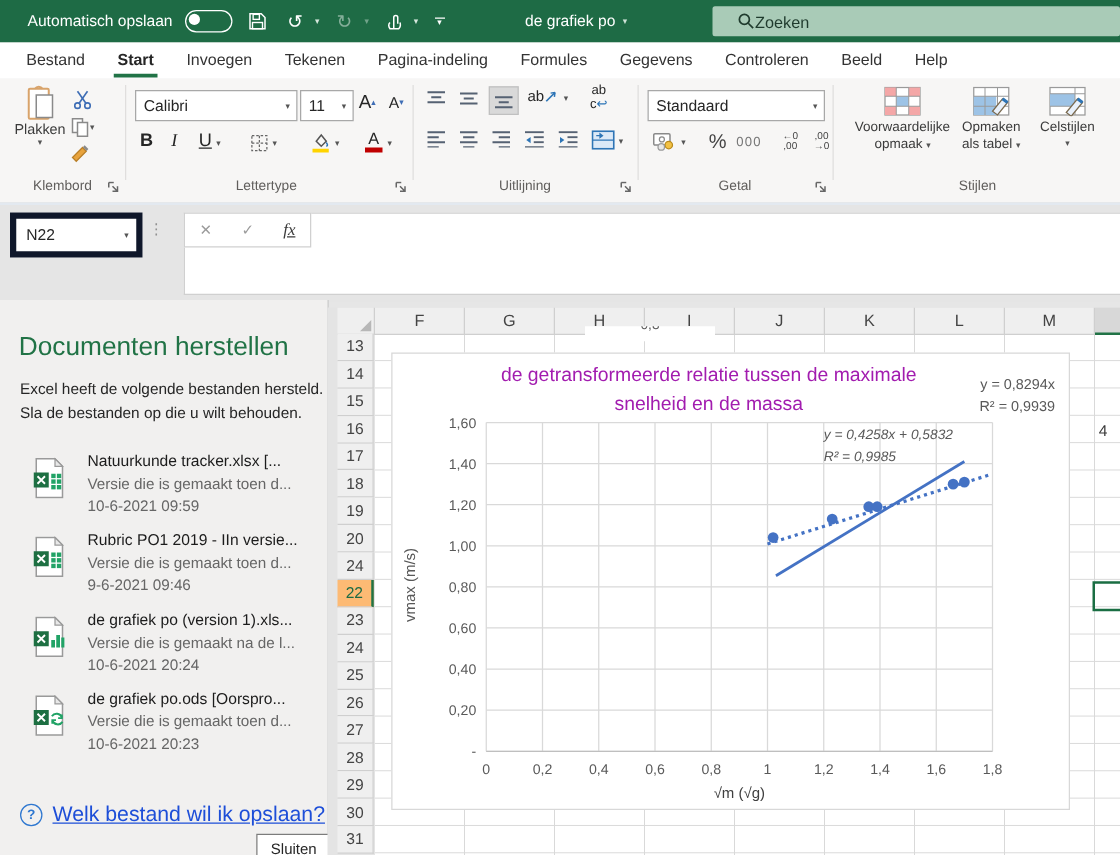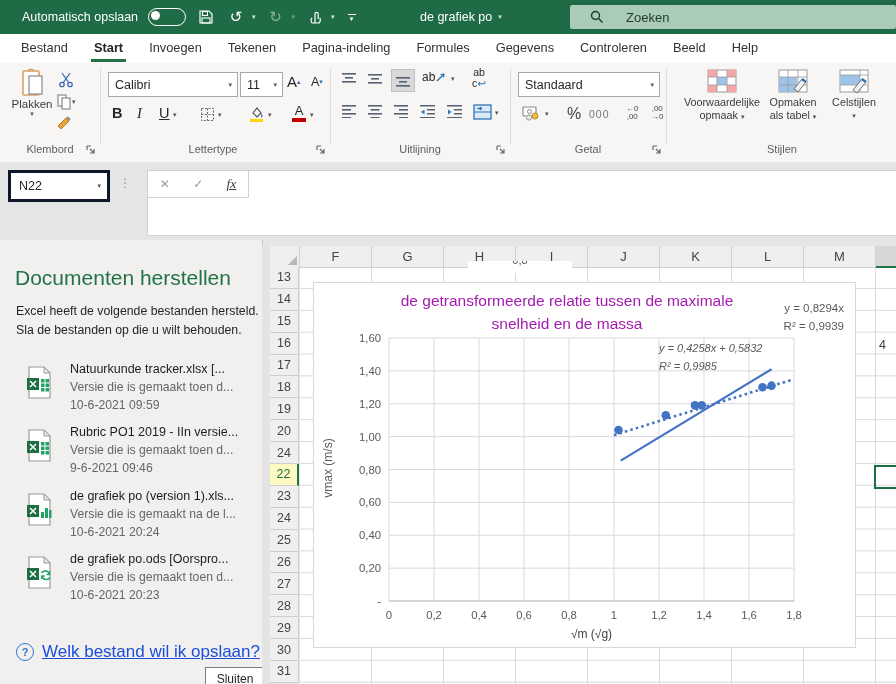--- a/index.html
+++ b/index.html
@@ -13,21 +13,21 @@
   .toggle .knob{position:absolute;left:2px;top:2px;width:9px;height:9px;border-radius:50%;background:#fff;}
   .tb-ic{display:flex;align-items:center;justify-content:center;width:20px;height:22px;font-size:15px;color:#fff;}
   .tb-dd{font-size:7px;margin-left:-4px;color:#d7e8de;}
   .dim{opacity:.45;}
   .qat-chev{display:flex;flex-direction:column;align-items:center;width:14px;}
   .qat-chev .bar{width:8px;border-top:1.5px solid #fff;margin-bottom:1px;}
   .qat-chev .v{font-size:7px;line-height:5px;color:#fff;}
   .doc-title{position:absolute;left:420px;top:0;height:34px;display:flex;align-items:center;gap:6px;font-size:12.5px;color:#fff;}
   .doc-title .dd{font-size:7px;color:#cfe3d8;}
   .searchbox{position:absolute;left:570px;right:0;top:5px;height:24px;background:#a9cbb7;border-radius:2px;
-             display:flex;align-items:center;gap:22px;padding-left:20px;color:#1f3b2d;font-size:13px;}
+             display:flex;align-items:center;padding-left:20px;color:#1f3b2d;font-size:13px;}
   
   .tabsrow{position:absolute;top:34px;left:0;right:0;height:29px;background:#fff;display:flex;padding-left:8px;}
   .tab{position:relative;padding:0 13px;line-height:27px;font-size:12.8px;color:#333;cursor:default;}
   .tab.active{color:#262626;font-weight:700;}
   .tab.active::after{content:"";position:absolute;left:10px;right:10px;bottom:1px;height:3px;background:#217346;}
   
   .ribbonbody{position:absolute;top:63px;left:0;right:0;height:99px;background:#f7f6f5;border-bottom:1px solid #d8d8d8;}
   .gdiv{position:absolute;top:5px;height:76px;width:1px;background:#e0dedd;}
   .glabel{position:absolute;top:80px;font-size:11px;color:#605e5c;text-align:center;}
   .launcher{position:absolute;top:82px;width:10px;height:10px;}
@@ -37,21 +37,21 @@
   .combo .dd{font-size:7px;color:#555;padding-right:5px;}
   .mini-dd{font-size:7px;color:#555;}
   .bigbtn{position:absolute;display:flex;flex-direction:column;align-items:center;font-size:11.5px;color:#3b3b3b;}
   .selbg{background:#d9d9d9;border:1px solid #c0c0c0;}
   .stack{position:absolute;display:flex;flex-direction:column;align-items:center;font-size:10.8px;color:#3b3b3b;line-height:13px;text-align:center;}
   .dec{display:flex;flex-direction:column;font-size:8px;line-height:8px;color:#444;align-items:center;}
   .bi{font-size:14.5px;color:#262626;}
   
   .fband{position:absolute;top:162px;left:0;right:0;height:78px;background:#e5e5e5;border-top:2px solid #e3e9f0;}
   .fwhite{position:absolute;left:147px;top:6px;right:0;height:64px;background:#fff;border:1px solid #d0d0d0;border-right:none;}
-  .namebox{position:absolute;left:8px;top:6px;width:96px;height:26px;background:#fff;border:3px solid #0f172a;
+  .namebox{position:absolute;left:8px;top:6px;width:96px;height:26px;background:#fff;border:5px solid #0f172a;
            display:flex;align-items:center;font-size:12.5px;color:#262626;}
   .namebox .txt{flex:1;padding-left:8px;}
   .namebox .dd{font-size:7px;color:#555;padding-right:6px;}
   .fdots{position:absolute;left:119px;top:12px;color:#909090;font-size:12px;}
   .fbtns{position:absolute;left:147px;top:6px;width:100px;height:26px;background:#fff;border:1px solid #d0d0d0;
          display:flex;align-items:center;justify-content:space-around;}
   .fbtns .g{color:#9b9b9b;font-size:12px;}
   .fbtns .fx{color:#3b3b3b;font-family:"Liberation Serif",serif;font-style:italic;font-size:13.5px;text-decoration:underline;}
   
   .pane{position:absolute;top:240px;left:0;width:262px;height:444px;background:#f1f0ef;border-right:1px solid #c9c9c9;}
@@ -70,21 +70,21 @@
             font-size:12px;color:#262626;display:flex;align-items:center;justify-content:center;}
   
   .sheet{position:absolute;top:246px;left:262px;width:634px;height:438px;background:#e4e4e4;overflow:hidden;}
   .corner{position:absolute;left:8px;top:0;width:29px;height:21px;background:#efefef;border-right:1px solid #cfcfcf;border-bottom:1px solid #cfcfcf;}
   .corner .tri{position:absolute;right:2px;bottom:2px;width:0;height:0;border-left:9px solid transparent;border-bottom:9px solid #b7b7b7;}
   .colhdr{position:absolute;top:0;width:71px;height:21px;background:#efefef;border-right:1px solid #cfcfcf;border-bottom:1px solid #cfcfcf;
           font-size:13px;color:#444;display:flex;align-items:center;justify-content:center;}
   .colhdr.partial-selected{background:#d8d8d8;border-bottom:2px solid #217346;height:20px;}
   .rowhdr{position:absolute;left:8px;width:29px;height:21.89px;background:#efefef;border-right:1px solid #cfcfcf;border-bottom:1px solid #cfcfcf;
           font-size:12.5px;color:#444;display:flex;align-items:center;justify-content:center;box-sizing:border-box;}
-  .rowhdr.selected{background:#fef9c3;color:#1e6b45;border-right:2px solid #217346;}
+  .rowhdr.selected{background:#fdba74;color:#1e6b45;border-right:2px solid #217346;}
   .gridbg{position:absolute;left:38px;top:21px;width:596px;height:417px;background-color:#fff;
           background-image:linear-gradient(to right,transparent 71px,#d9d9d9 71px),linear-gradient(to bottom,transparent 20.89px,#d9d9d9 20.89px);
           background-size:72px 21.89px;}
   .cellval{position:absolute;font-size:12.5px;color:#3a3a3a;}
   .selcell{position:absolute;border:2px solid #1a6e43;background:transparent;z-index:4;}
   .slip{position:absolute;left:468px;top:261px;width:104px;height:12px;background:#fff;overflow:hidden;z-index:6;text-align:center;}
   .slip span{display:block;margin-top:-7px;font-size:11px;color:#595959;}
   
   .chart{position:absolute;left:313px;top:282px;width:543px;height:366px;background:#fff;border:1px solid #d8d8d8;z-index:5;box-sizing:border-box;}
   .chart-title{position:absolute;left:60px;right:95px;top:6px;text-align:center;font-size:15.5px;color:#a21caf;line-height:23px;}

